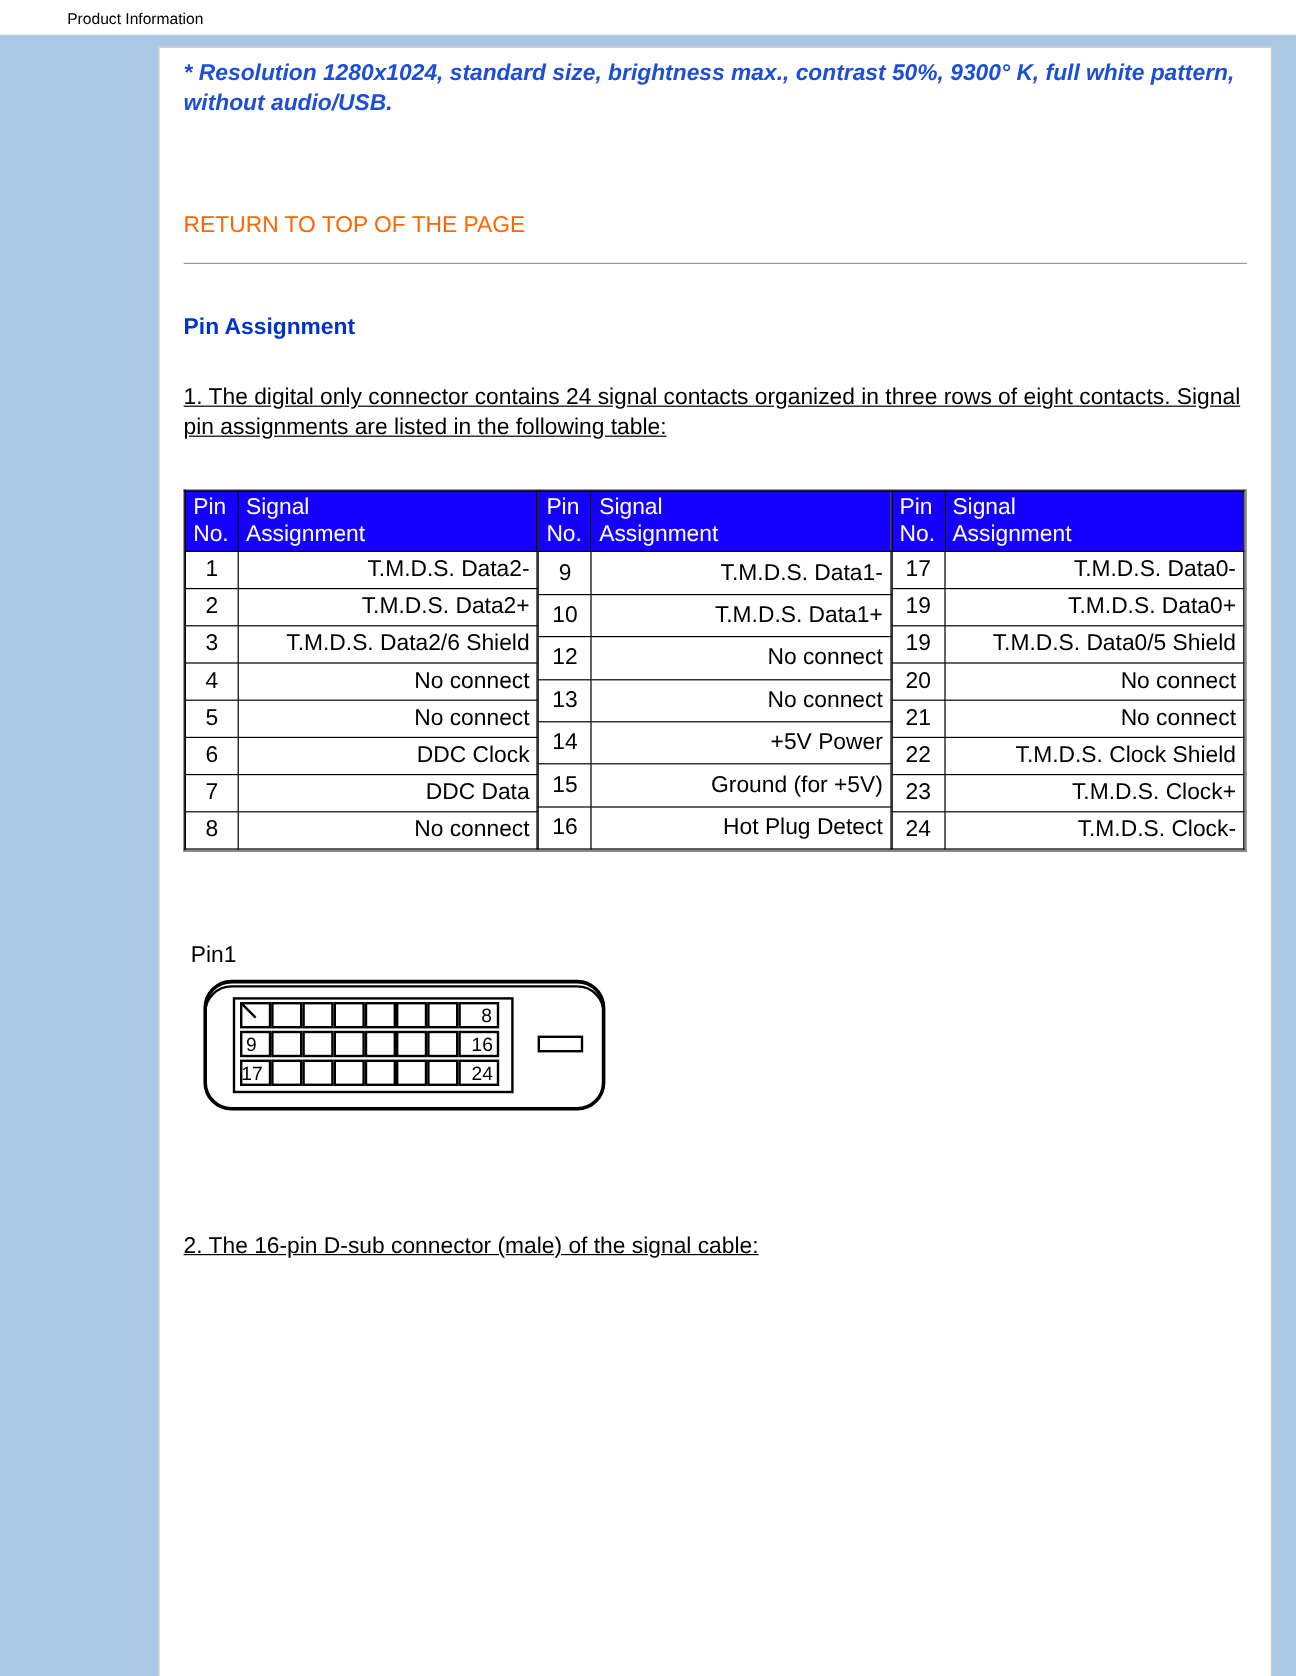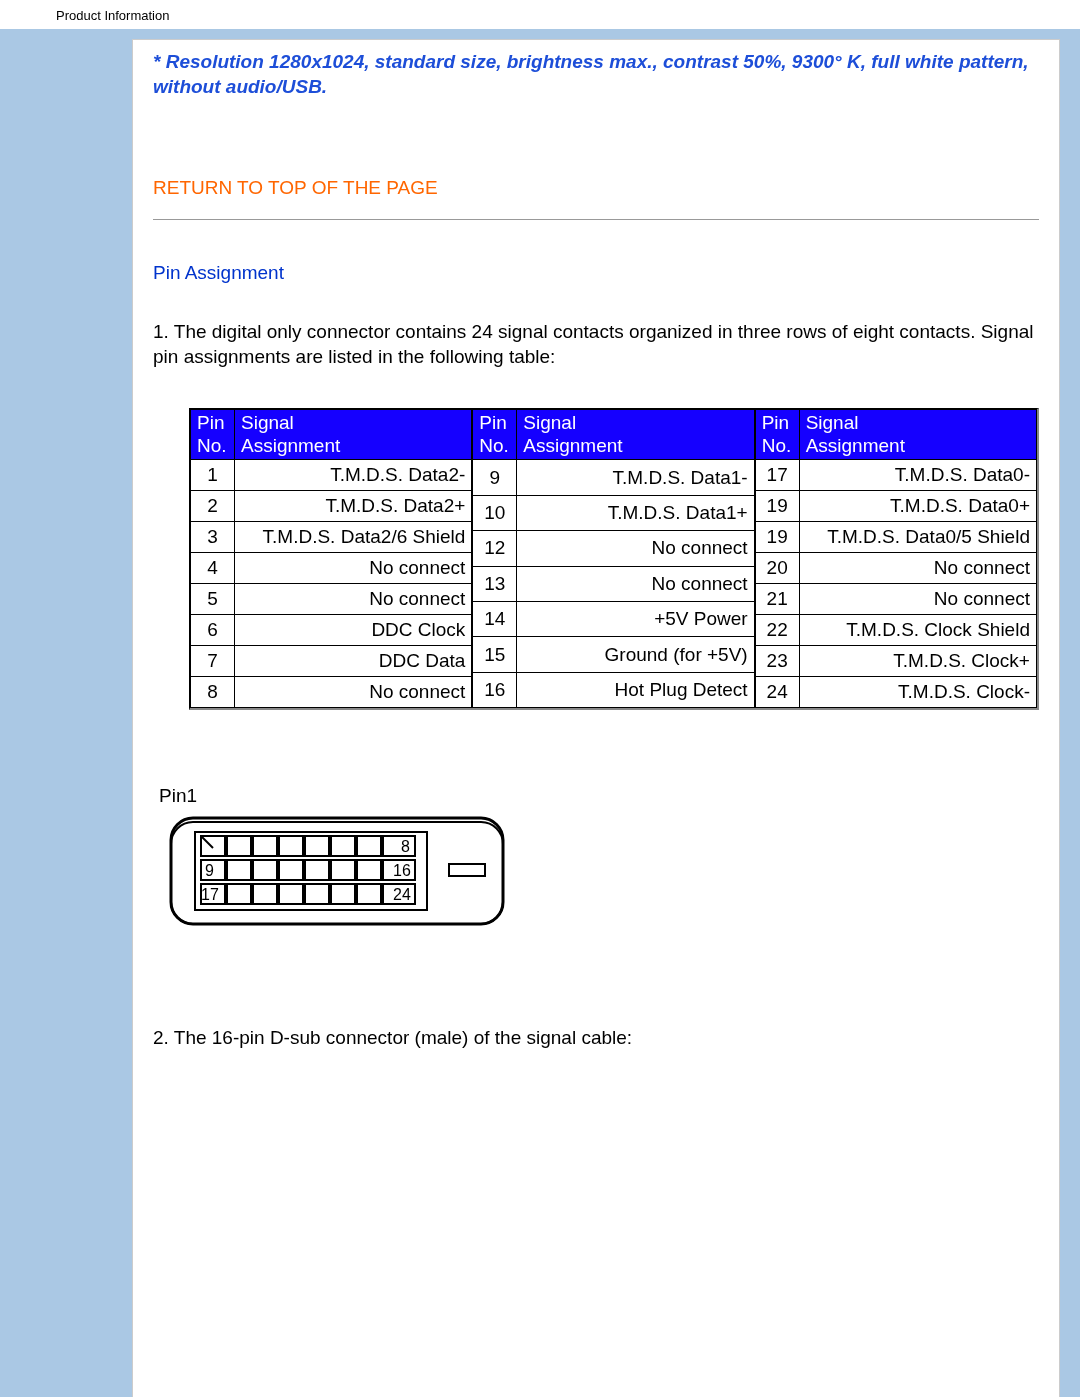--- a/index.html
+++ b/index.html
@@ -47,37 +47,37 @@
   margin: 78px 0 20px 0;
   text-transform: uppercase;
 }
 hr.sep {
   border: none;
   border-top: 1px solid #999;
   margin: 0 0 42px 0;
 }
 .section-title {
   color: #0033cc;
-  font-weight: normal;
+  font-weight: bold;
   font-size: 19px;
   margin-bottom: 36px;
 }
 .body-text {
   font-size: 19px;
   line-height: 1.3;
   color: #000;
   margin-bottom: 38px;
+  text-decoration: underline;
 }
 .pin-tables {
   display: flex;
   gap: 0;
   border: 1px solid #000;
   border-right: 2px solid #888;
   border-bottom: 2px solid #888;
-  margin-left: 36px;
 }
 .pin-table {
   border-collapse: collapse;
   flex: 1;
 }
 .pin-table th {
   background: #1500ff;
   color: #ffffff;
   font-weight: normal;
   text-align: left;

